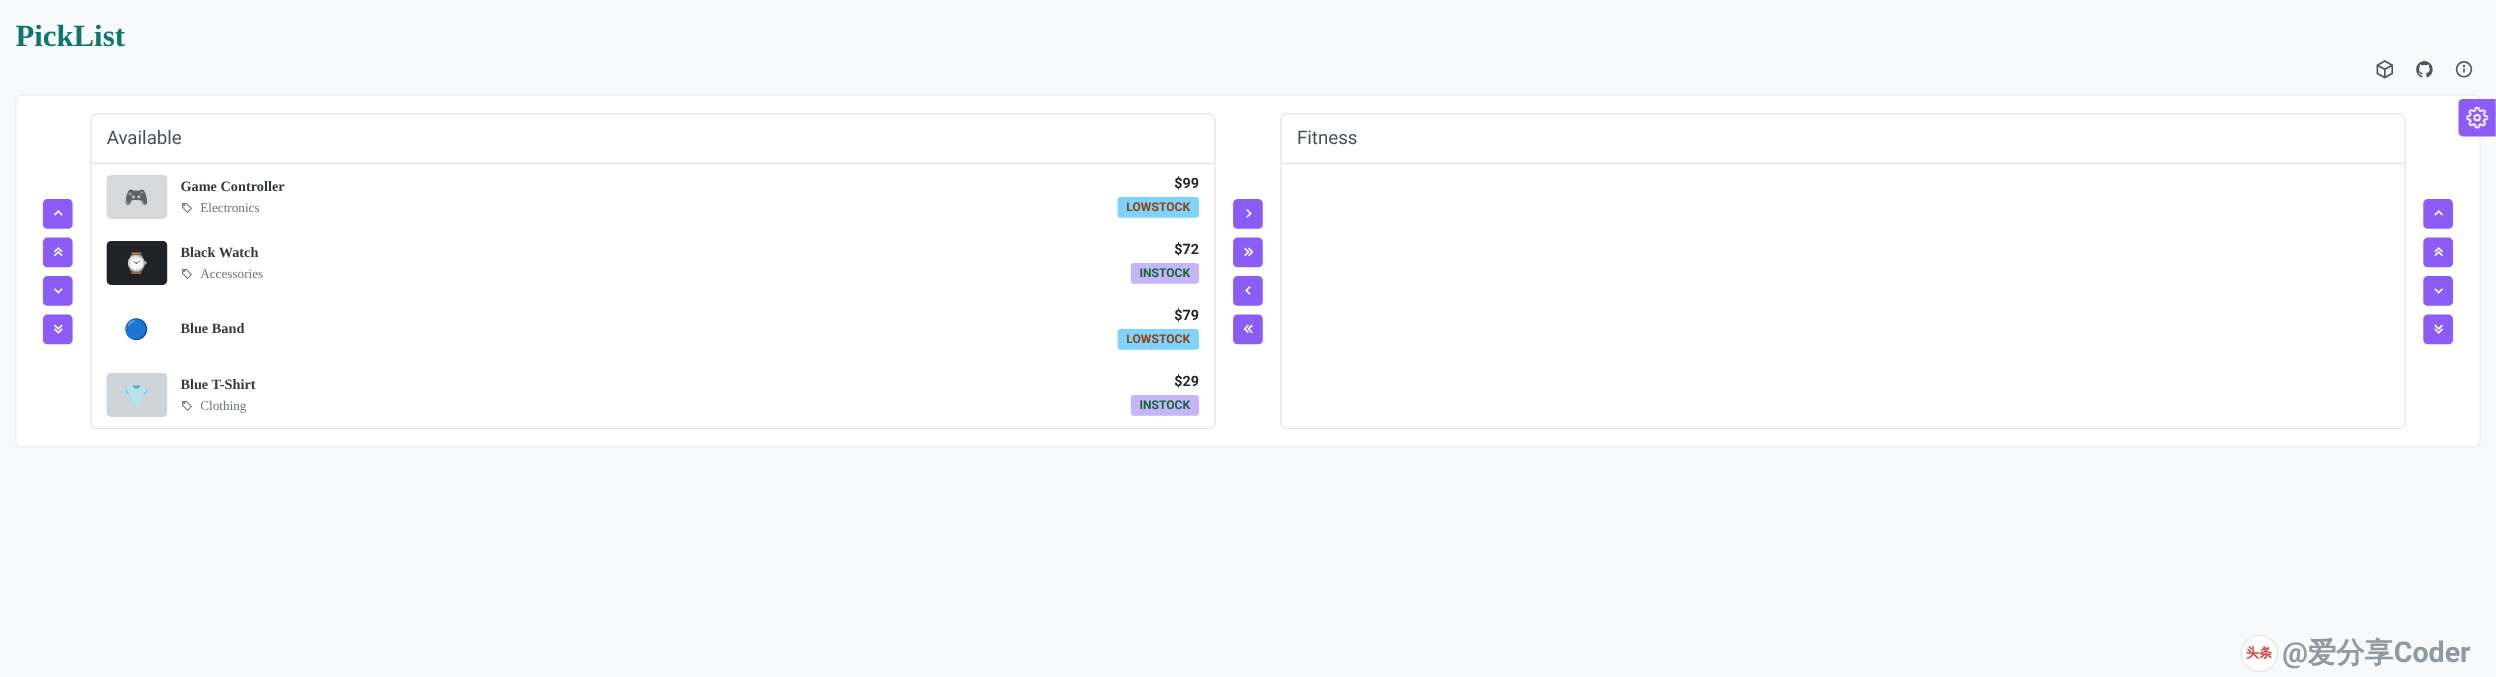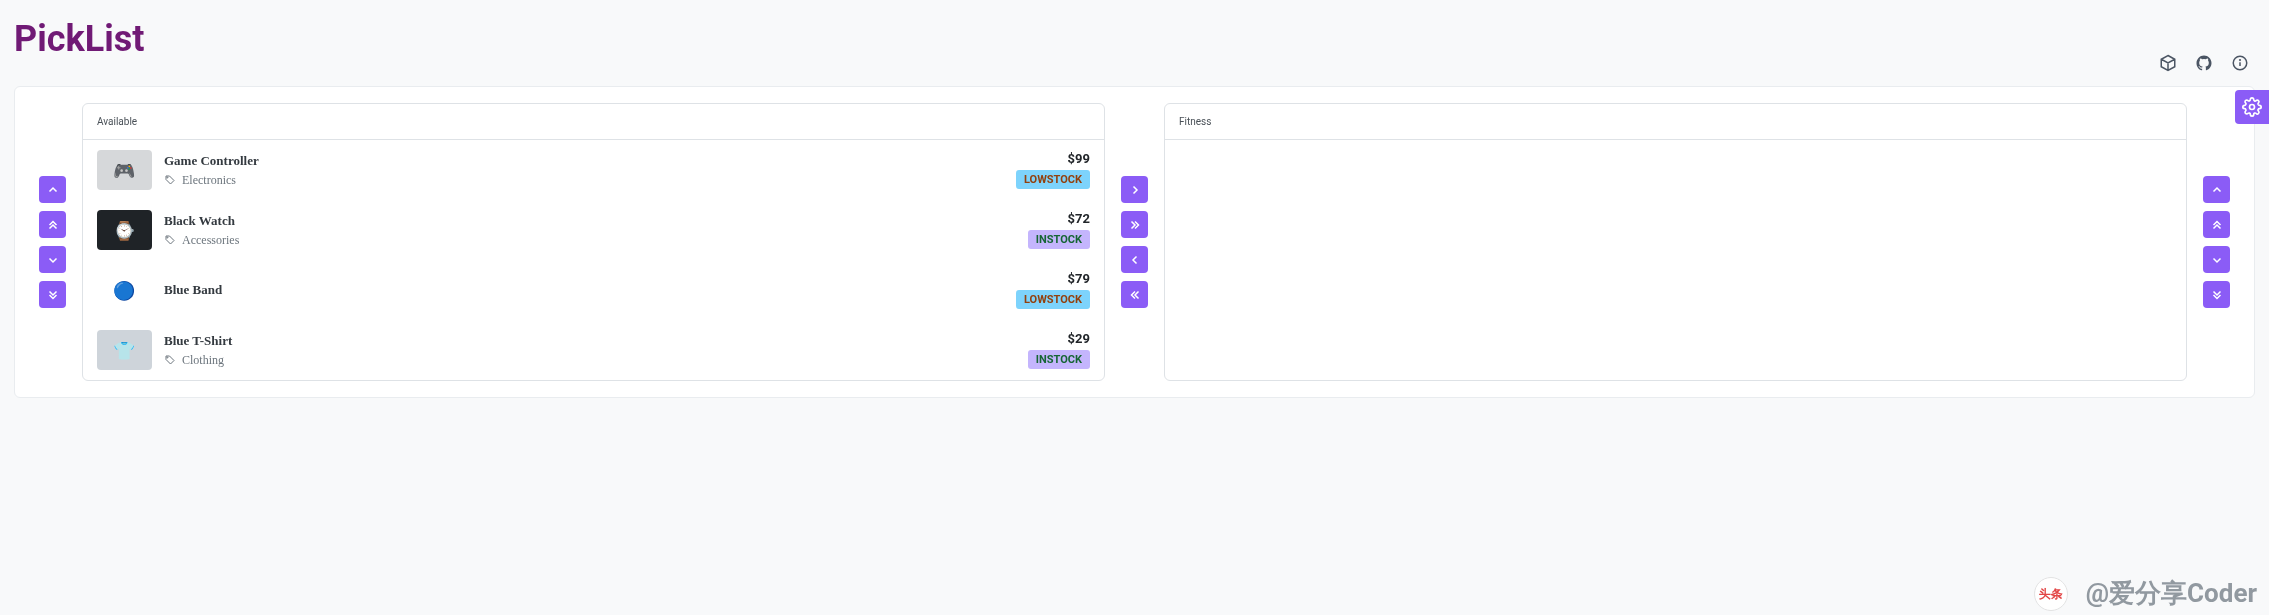--- a/index.html
+++ b/index.html
@@ -9,21 +9,21 @@
   padding: 0 14px 14px 14px;
 }
 
 .header {
   display: flex;
   justify-content: space-between;
   align-items: flex-start;
   padding: 18px 0 10px 0;
 }
 .header-left { flex: 1; }
-.page-title { font-size: 36px; font-weight: 700; color: #701a75; }
+.page-title { font-size: 28px; font-weight: 700; color: #0f766e; font-family: Liberation Serif, serif; }
 .page-sub { font-size: 13px; color: #495057; margin-top: 8px; }
 .header-icons { display: flex; gap: 18px; align-items: center; padding-top: 36px; padding-right: 6px; }
 .header-icons svg { width: 18px; height: 18px; fill: none; stroke: #4b5563; stroke-width: 2; }
 
 .card {
   background: #fff;
   border: 1px solid #e9ecef;
   border-radius: 6px;
   padding: 16px 24px;
   position: relative;
@@ -54,21 +54,21 @@
 .list-wrapper {
   flex: 1;
   border: 1px solid #dee2e6;
   border-radius: 6px;
   display: flex;
   flex-direction: column;
   min-width: 0;
 }
 .list-header {
   padding: 12px 14px;
-  font-size: 10px;
+  font-size: 17px;
   color: #495057;
   border-bottom: 1px solid #dee2e6;
 }
 .list-body {
   flex: 1;
   overflow-y: auto;
   height: 230px;
 }
 .list-body::-webkit-scrollbar { width: 10px; }
 .list-body::-webkit-scrollbar-thumb { background: #c1c7cf; border-radius: 5px; }
@@ -106,25 +106,25 @@
   width: 34px; height: 34px;
   background: #8b5cf6;
   border-radius: 4px 0 0 4px;
   display: flex; align-items: center; justify-content: center;
   cursor: pointer;
 }
 .settings-fab svg { width: 20px; height: 20px; stroke: #fff; fill: none; stroke-width: 2; }
 
 .watermark {
   position: fixed;
-  right: 12px;
+  right: 23px;
   bottom: 4px;
   display: flex;
-  align-items: flex-end;
-  gap: 18px;
+  align-items: center;
+  gap: 4px;
   font-size: 26px;
   font-weight: 700;
   color: #868e96;
   opacity: 0.9;
   pointer-events: none;
 }
 .watermark .wm-logo {
   width: 34px; height: 34px; border-radius: 50%; background:#fff; border:1px solid #e0e0e0;
   display:flex; align-items:center; justify-content:center; font-size:12px; color:#e03131; font-weight:700;
 }

